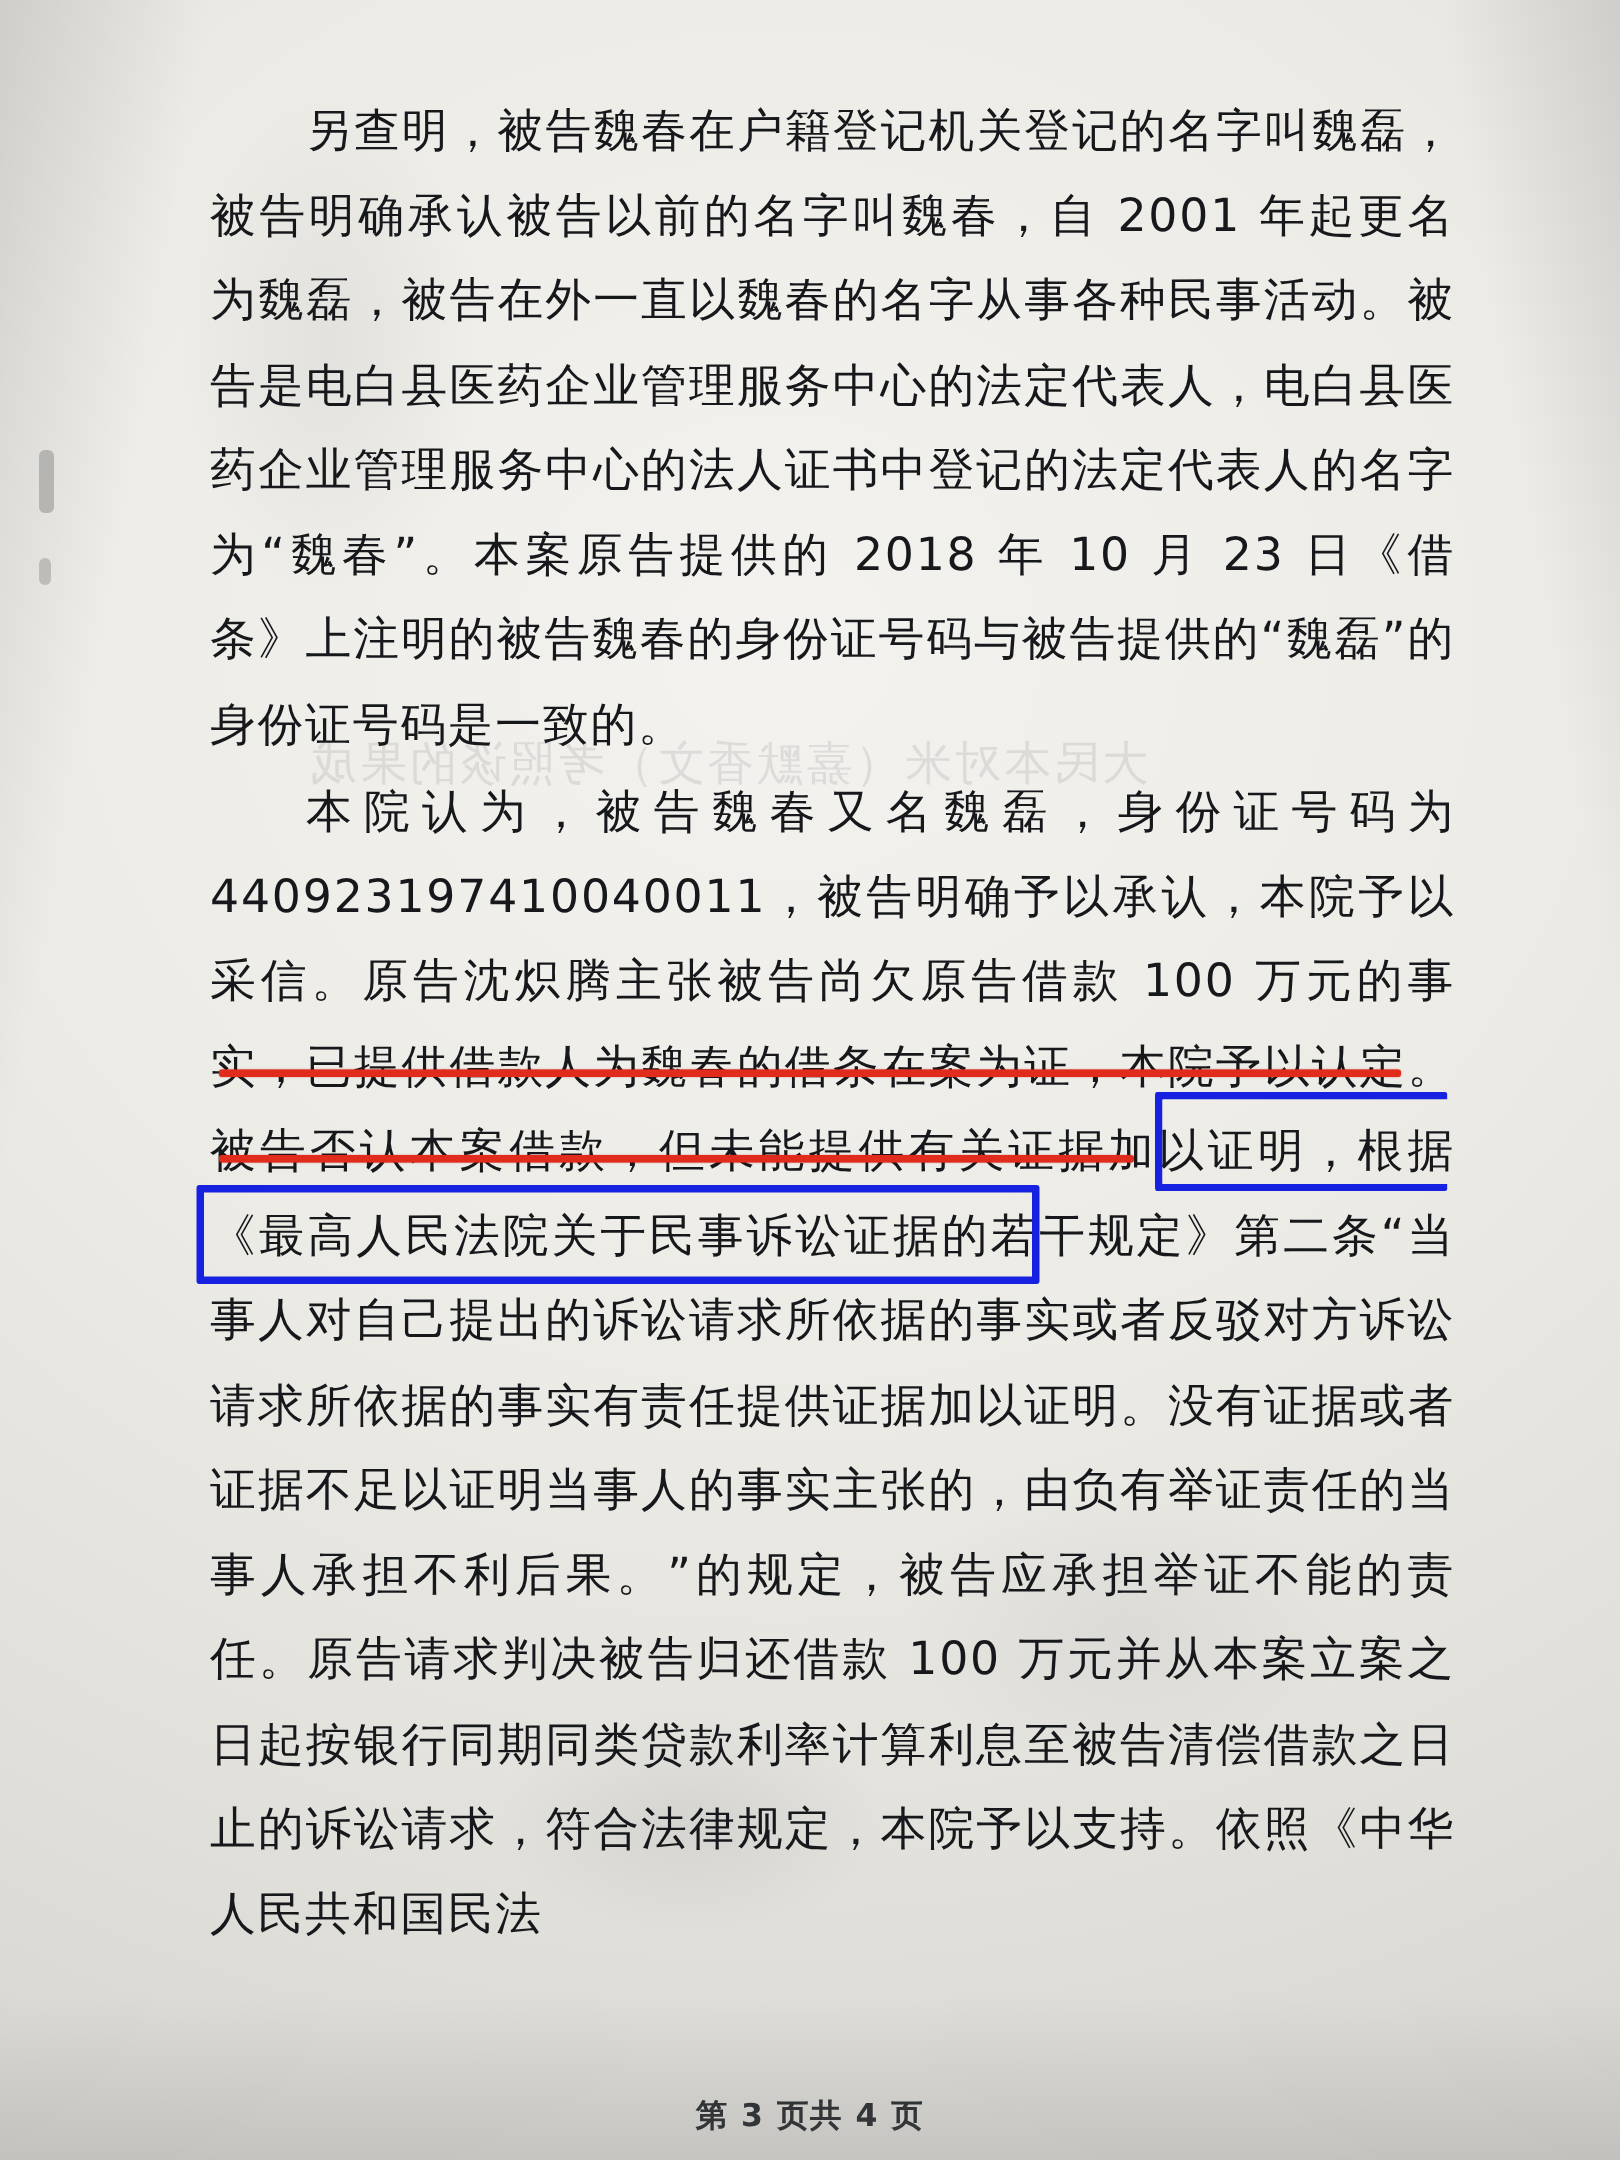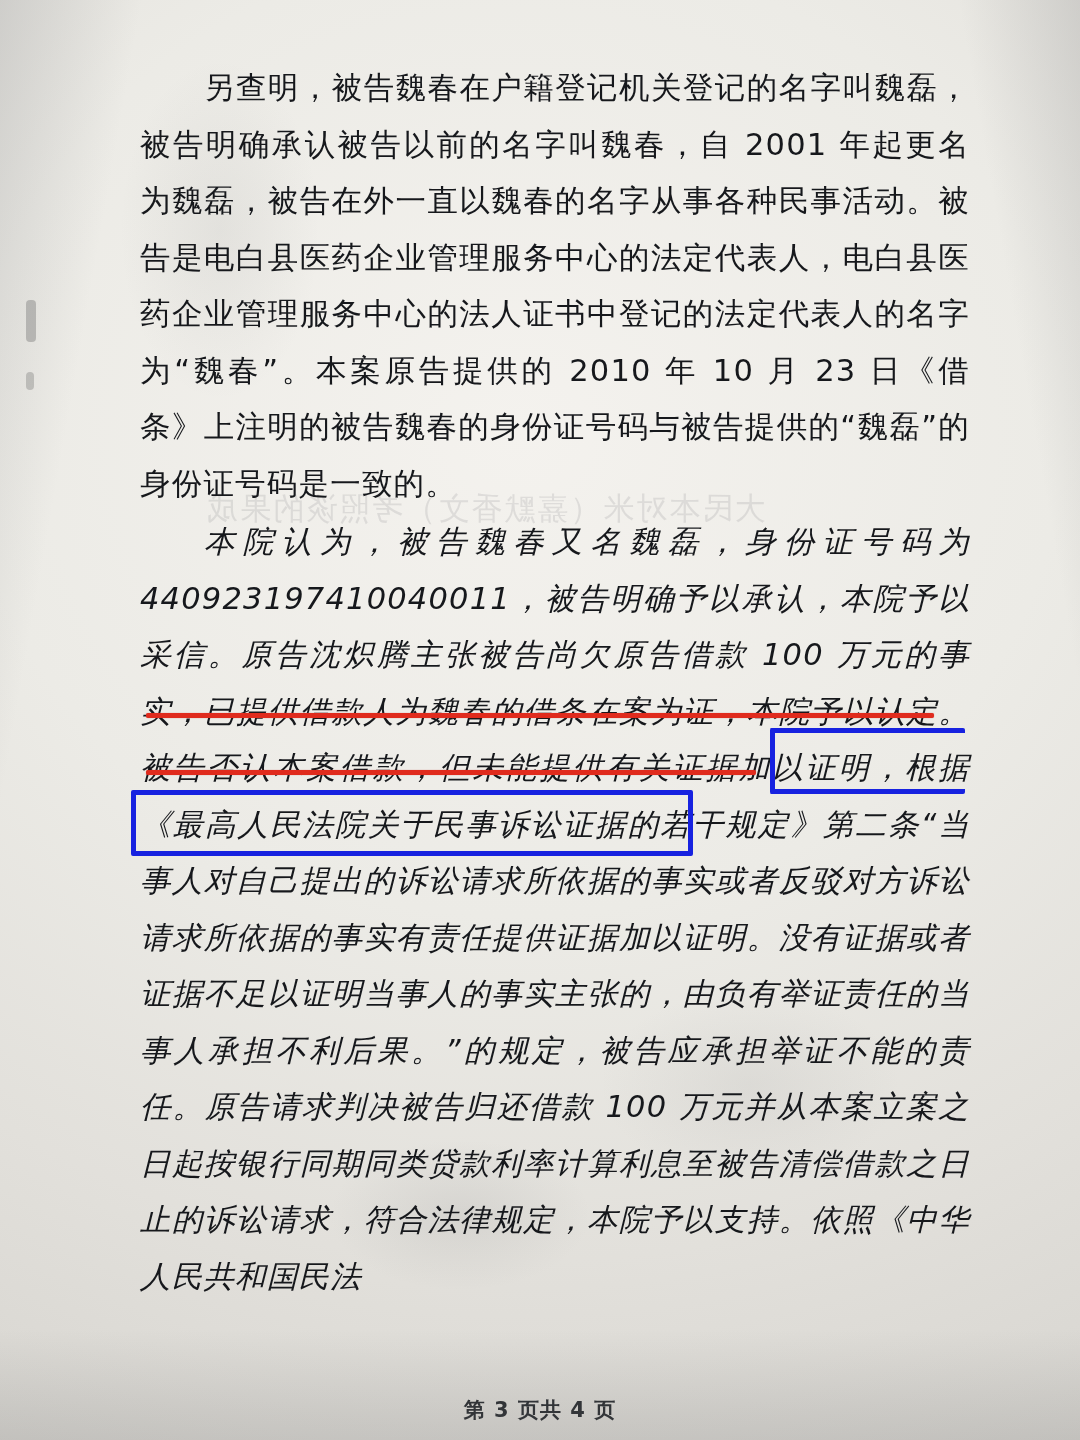--- a/index.html
+++ b/index.html
@@ -59,21 +59,21 @@
     font-size: 30.5px;
     line-height: 56.5px;
     letter-spacing: 1.2px;
     text-align: justify;
     text-align-last: left;
     font-family: "DejaVu Sans", sans-serif;
     text-indent: 64px;
     position: relative;
     z-index: 2;
   }
-  p.para + p.para { margin-top: 2px; font-style: italic; }
+  p.para + p.para { margin-top: 2px; }
   .footer {
     position: absolute;
     left: 0;
     right: 0;
     bottom: 16px;
     text-align: center;
     font-size: 21px;
     color: #25282c;
     letter-spacing: 1px;
     font-weight: bold;
@@ -111,21 +111,21 @@
   <div class="bleed" style="left:205px; top:488px;">大民本对米（嘉默香文）考照谈的果成</div>
 
   <div class="smudge" style="left:330px; top:1140px; width:260px; height:150px; background: radial-gradient(closest-side, rgba(150,150,150,0.18), rgba(150,150,150,0));"></div>
   <div class="smudge" style="left:600px; top:990px; width:300px; height:190px; background: radial-gradient(closest-side, rgba(150,150,150,0.13), rgba(150,150,150,0));"></div>
   <div class="smudge" style="left:120px; top:60px; width:200px; height:340px; background: radial-gradient(closest-side, rgba(120,120,120,0.10), rgba(120,120,120,0));"></div>
 
   <div class="edge-mark" style="left:26px; top:300px; width:10px; height:42px; border-radius:4px; background:rgba(90,90,90,0.35);"></div>
   <div class="edge-mark" style="left:26px; top:372px; width:8px; height:18px; border-radius:4px; background:rgba(90,90,90,0.3);"></div>
 
   <div id="content">
-    <p class="para">另查明，被告魏春在户籍登记机关登记的名字叫魏磊，被告明确承认被告以前的名字叫魏春，自 2001 年起更名为魏磊，被告在外一直以魏春的名字从事各种民事活动。被告是电白县医药企业管理服务中心的法定代表人，电白县医药企业管理服务中心的法人证书中登记的法定代表人的名字为“魏春”。本案原告提供的 2010 年 10 月 23 日《借条》上注明的被告魏春的身份证号码与被告提供的“魏磊”的身份证号码是一致的。</p>
+    <p class="para">另查明，被告魏春在户籍登记机关登记的名字叫魏磊，被告明确承认被告以前的名字叫魏春，自 2001 年起更名为魏磊，被告在外一直以魏春的名字从事各种民事活动。被告是电白县医药企业管理服务中心的法定代表人，电白县医药企业管理服务中心的法人证书中登记的法定代表人的名字为“魏春”。本案原告提供的 2018 年 10 月 23 日《借条》上注明的被告魏春的身份证号码与被告提供的“魏磊”的身份证号码是一致的。</p>
     <p class="para">本院认为，被告魏春又名魏磊，身份证号码为440923197410040011，被告明确予以承认，本院予以采信。原告沈炽腾主张被告尚欠原告借款 100 万元的事实，已提供借款人为魏春的借条在案为证，本院予以认定。被告否认本案借款，但未能提供有关证据加以证明，根据《最高人民法院关于民事诉讼证据的若干规定》第二条“当事人对自己提出的诉讼请求所依据的事实或者反驳对方诉讼请求所依据的事实有责任提供证据加以证明。没有证据或者证据不足以证明当事人的事实主张的，由负有举证责任的当事人承担不利后果。”的规定，被告应承担举证不能的责任。原告请求判决被告归还借款 100 万元并从本案立案之日起按银行同期同类贷款利率计算利息至被告清偿借款之日止的诉讼请求，符合法律规定，本院予以支持。依照《中华人民共和国民法</p>
   </div>
 
   <div class="annot underline-red" style="left:146px; top:713px; width:788px;"></div>
   <div class="annot underline-red" style="left:146px; top:770px; width:610px;"></div>
 
   <div class="annot box-blue" style="left:770px; top:728px; width:190px; height:56px; border-right: none;"></div>
   <div class="annot box-blue" style="left:131px; top:790px; width:552px; height:56px;"></div>
 
   <div class="footer">第 3 页共 4 页</div>

